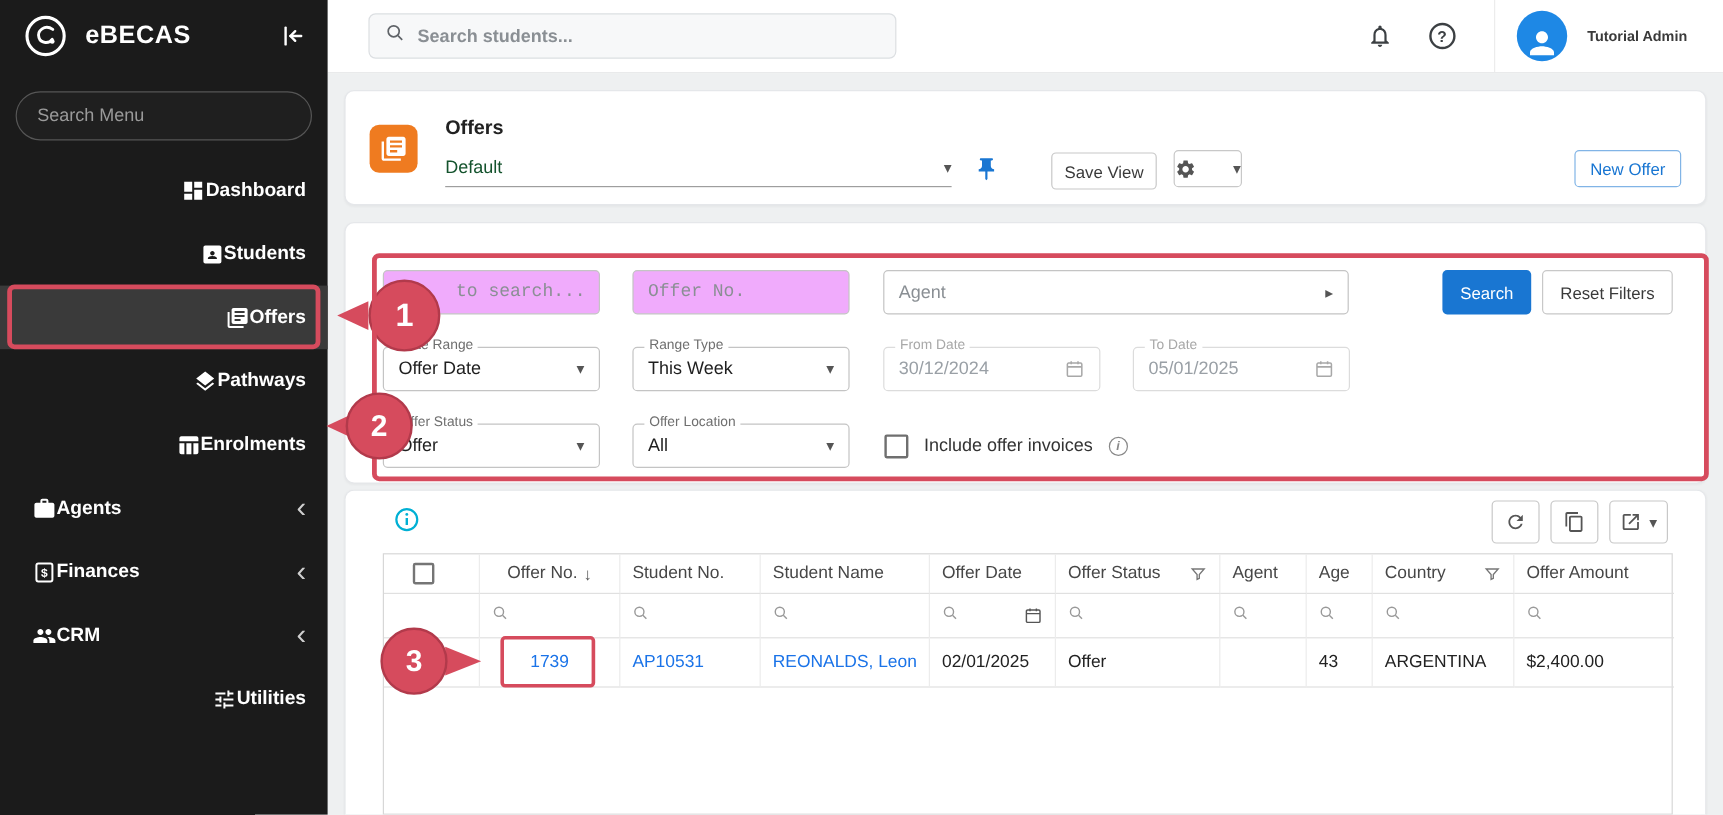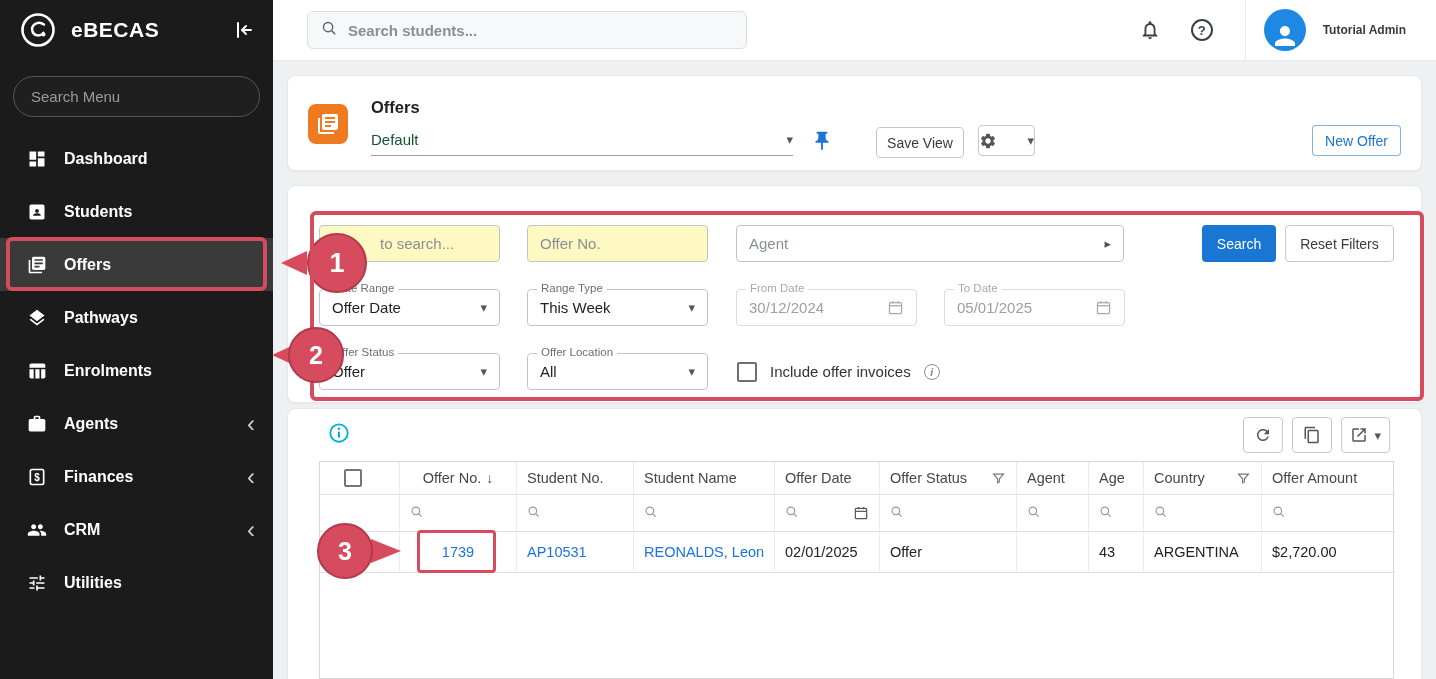--- a/index.html
+++ b/index.html
@@ -8,21 +8,21 @@
 
   
   .sidebar { position:absolute; left:0; top:0; width:273px; height:679px; background:#1b1b1b; color:#fff; z-index:5; }
   .brand-row { display:flex; align-items:center; gap:13px; padding:9px 16px 8px 18px; height:58px; }
   .brand-logo { width:40px; height:40px; flex:none; }
   .brand-name { font-size:21px; font-weight:700; letter-spacing:.5px; }
   .collapse-btn { margin-left:auto; width:26px; height:26px; cursor:pointer; display:flex; align-items:center; justify-content:center; }
   .menu-search { display:block; margin:18px 13px 0; width:247px; height:41px; border-radius:21px; border:1px solid #565656; background:#1f1f1f; color:#ddd; padding:0 17px; font-size:15px; outline:none; font-family:inherit; }
   .menu-search::placeholder { color:#9a9a9a; }
   .nav { margin-top:15px; }
-  .nav-item { height:53px; display:flex; align-items:center; gap:17px; padding:0 18px 0 27px; font-size:16px; font-weight:700; cursor:pointer; }
+  .nav-item { height:53px; display:flex; align-items:center; padding:0 18px 0 27px; font-size:16px; font-weight:700; cursor:pointer;justify-content:flex-end; }
   .nav-item.selected { background:#3a3a3a; }
   .nicon { width:20px; height:20px; flex:none; display:flex; }
   .chev { margin-left:auto; color:#cfcfcf; font-size:24px; line-height:20px; font-weight:400; }
 
   
   .topbar { position:absolute; left:273px; top:0; width:1163px; height:61px; background:#fff; display:flex; align-items:center; padding:0 30px 0 34px; border-bottom:1px solid #e9eaeb; z-index:4; }
   .student-search { width:440px; height:38px; background:#f7f8f9; border:1px solid #dcdfe2; border-radius:6px; display:flex; align-items:center; gap:10px; padding:0 13px; }
   .student-search input { border:none; outline:none; background:transparent; font-size:15px; color:#333; width:100%; font-family:inherit;font-weight:bold; }
   .student-search input::placeholder { color:#8a8f94; }
   .tb-right { margin-left:auto; display:flex; align-items:center; }
@@ -45,21 +45,21 @@
   .vh-select { position:absolute; left:83px; top:48px; width:422px; height:32px; border-bottom:1px solid #9e9e9e; display:flex; align-items:center; cursor:pointer; }
   .vh-select .val { font-size:15px; color:#14532d; }
   .caretg { margin-left:auto; color:#555; font-size:13px; }
   .vh-pin { position:absolute; left:523px; top:54px; width:22px; height:22px; cursor:pointer; }
   .btn { display:inline-flex; align-items:center; justify-content:center; gap:6px; border-radius:4px; font-size:14px; font-family:inherit; cursor:pointer; background:#fff; border:1px solid #c8c8c8; color:#3a3a3a; }
   .btn-saveview { position:absolute; left:588px; top:51px; width:88px; height:31px; }
   .btn-gear { position:absolute; left:690px; top:49px; width:57px; height:31px; }
   .btn-new { position:absolute; right:20px; top:49px; width:89px; height:31px; color:#1976d2; border:1px solid rgba(25,118,210,.55); font-weight:500; }
 
   
-  .pln { position:absolute; height:37px; border:1px solid #c4c4c4; border-radius:4px; font-size:15px; color:#222; padding:0 12px; outline:none; font-family:Liberation Sans, sans-serif; background:#fef9c3; }
+  .pln { position:absolute; height:37px; border:1px solid #c4c4c4; border-radius:4px; font-size:15px; color:#222; padding:0 12px; outline:none; font-family:Liberation Mono, monospace; background:#f0abfc; }
   .pln::placeholder { color:#8a8f94; }
   .fld { position:absolute; height:37px; border:1px solid #c4c4c4; border-radius:4px; display:flex; align-items:center; padding:0 12px; background:#fff; cursor:pointer; }
   .fld .lbl { position:absolute; top:-8px; left:9px; background:#fff; padding:0 4px; font-size:11.5px; color:#6f6f6f; }
   .fld .val { font-size:15px; color:#1f1f1f; }
   .fld .ph { font-size:15px; color:#8a8f94; }
   .fld .caret { margin-left:auto; color:#555; font-size:13px; }
   .fld.disabled { border-color:#dcdcdc; cursor:default; }
   .fld.disabled .lbl { color:#a8a8a8; }
   .fld.disabled .val { color:#9aa0a6; }
   .btn-search { position:absolute; left:914px; top:39px; width:74px; height:37px; background:#1976d2; color:#fff; border:none; font-weight:500; }
@@ -470,21 +470,21 @@
             <a class="glink">AP10531</a>
           </div>
         <div class="gcell">
             <a class="glink">REONALDS, Leon</a>
           </div>
         <div class="gcell">02/01/2025</div>
         <div class="gcell">Offer</div>
         <div class="gcell"></div>
         <div class="gcell">43</div>
         <div class="gcell">ARGENTINA</div>
-        <div class="gcell">$2,720.00</div>
+        <div class="gcell">$2,400.00</div>
       </div>
     </div>
   </div>
 </div>
 
 <div class="ann ann-box" style="left:6px;top:237px;width:261px;height:54px"></div>
 <div class="ann arrow-l" style="left:281px;top:251px"></div>
 <div class="ann ann-circle" style="left:307px;top:233px;width:60px;height:60px">1</div>
 
 <div class="ann ann-box" style="left:310px;top:211px;width:1114px;height:190px"></div>

